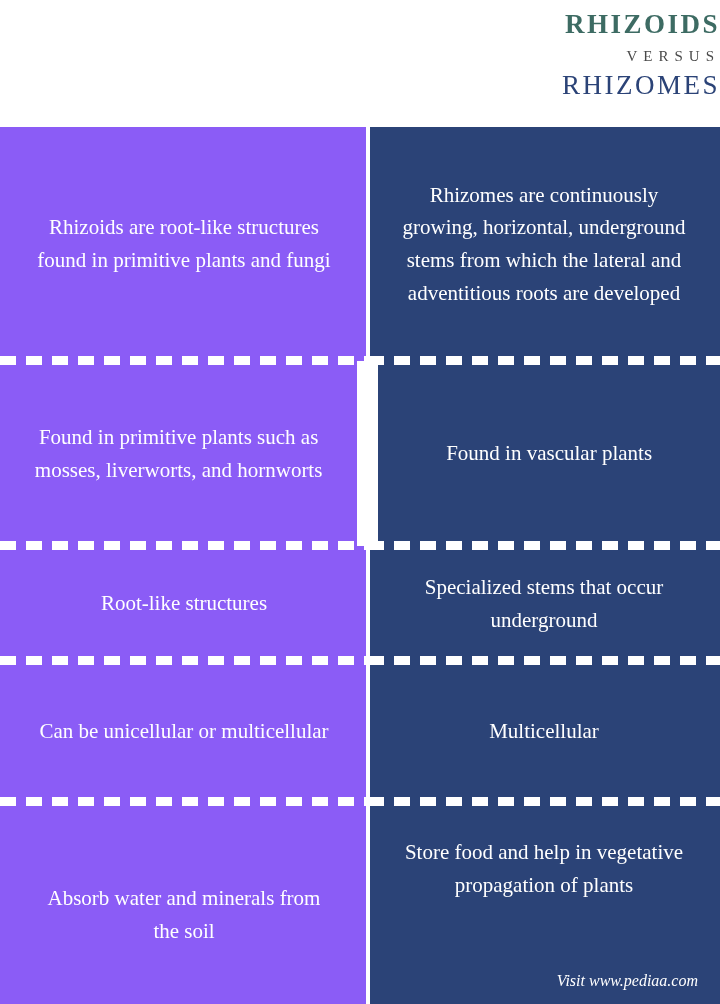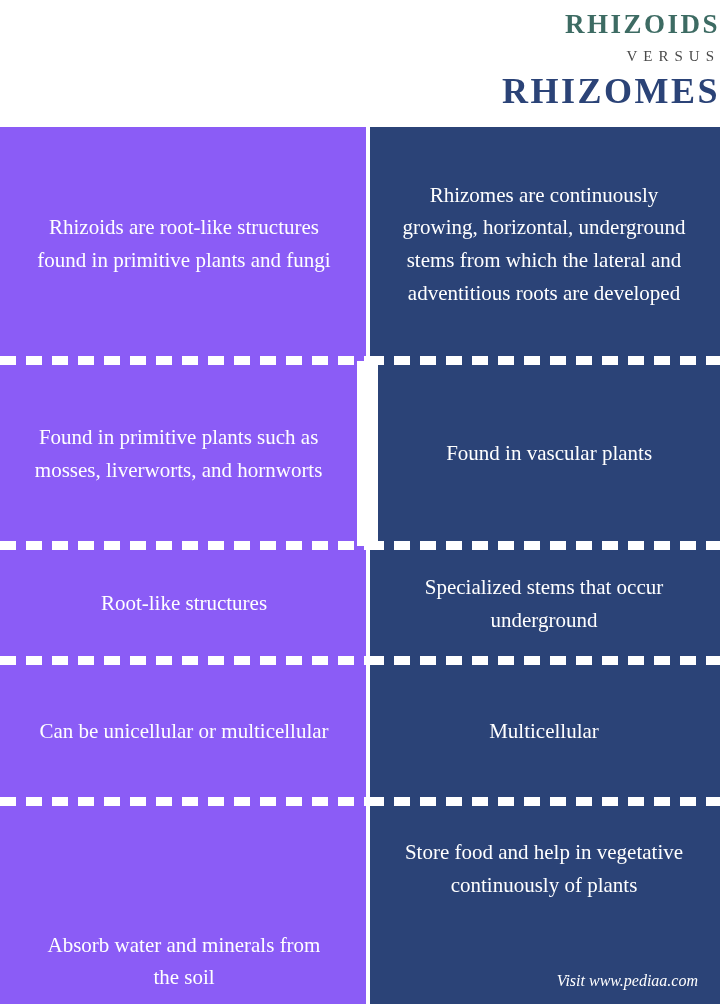--- a/index.html
+++ b/index.html
@@ -39,22 +39,22 @@
     color: #3d6b63;
     line-height: 1.25;
   }
   .versus {
     font-size: 15px;
     letter-spacing: 6px;
     color: #4a4a4a;
     margin: 6px 0 4px 0;
   }
   .title-right {
-    font-size: 36px;
-    font-weight: bold;
+    font-size: 27px;
+    font-weight: normal;
     letter-spacing: 2.5px;
     color: #2b4377;
     line-height: 1.25;
   }
 
   
   .table {
     position: relative;
     width: 720px;
     height: 877px;
@@ -194,23 +194,23 @@
       <div class="cell right">
         <span>Multicellular</span>
       </div>
       <div class="dash-sep" style="bottom:-4px;">
         <div class="seg l"></div>
         <div class="seg r"></div>
       </div>
     </div>
 
     <div class="row" style="height:202px;">
-      <div class="cell left" style="align-items:flex-end; padding-top:34px;">
+      <div class="cell left" style="align-items:center; padding-top:34px;">
         <span>Absorb water and minerals from the soil</span>
       </div>
       <div class="cell right" style="align-items:flex-start; padding-top:34px;">
-        <span>Store food and help in vegetative continuously of plants</span>
+        <span>Store food and help in vegetative propagation of plants</span>
       </div>
     </div>
 
     <div class="footer-note">Visit www.pediaa.com</div>
   </div>
 </div>
 
 </body></html>

